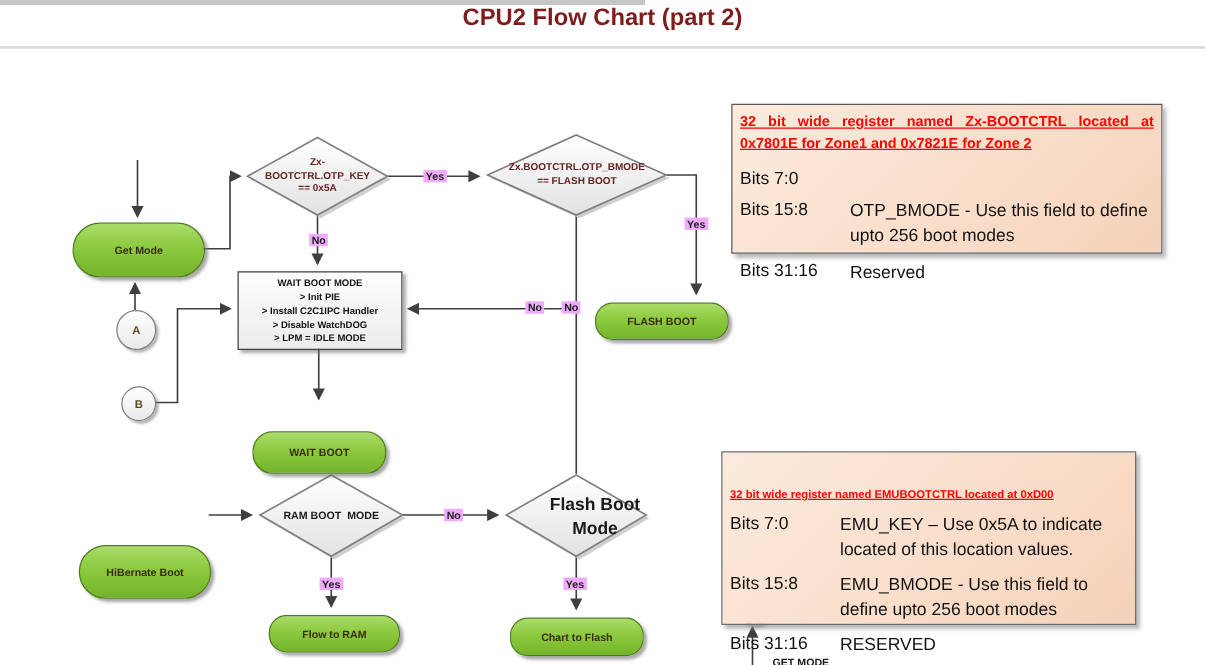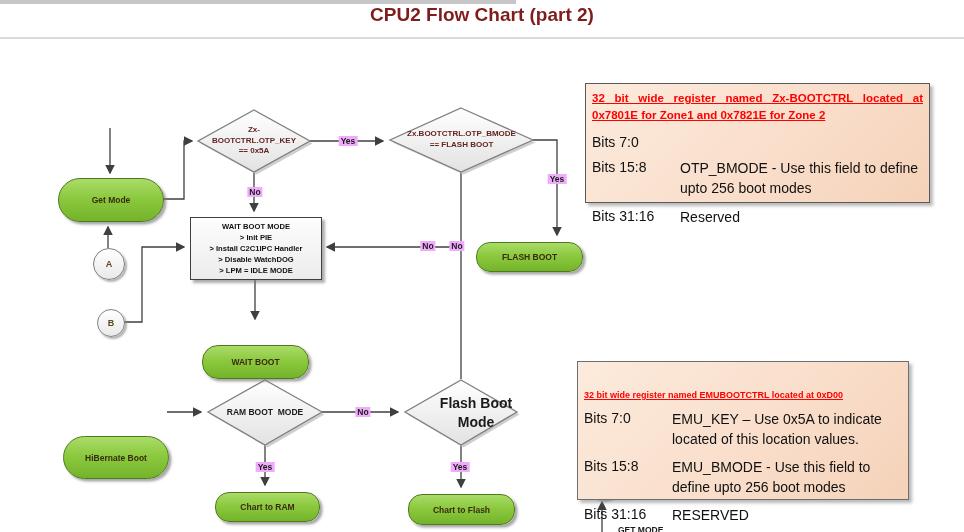--- a/index.html
+++ b/index.html
@@ -112,21 +112,21 @@
       <polygon points="461,108 533,140 461,172 390,140"></polygon>
       <polygon points="265,380 322,412 265,445 208,412"></polygon>
       <polygon points="461,380 517,412 461,445 405,412"></polygon>
     </g>
   </svg>
 
   <div class="stadium" style="left:58px;top:178px;width:104px;height:42px;">Get Mode</div>
   <div class="stadium" style="left:202px;top:325px;width:105px;height:32px;border-radius:16px;margin-top:20px;">WAIT BOOT</div>
   <div class="stadium" style="left:476px;top:242px;width:105px;height:28px;border-radius:14px;">FLASH BOOT</div>
   <div class="stadium" style="left:63px;top:392px;width:104px;height:41px;margin-top:44px;">HiBernate Boot</div>
-  <div class="stadium" style="left:215px;top:492px;width:103px;height:28px;border-radius:14px;">Chart to RAM</div>
+  <div class="stadium" style="left:215px;top:492px;width:103px;height:28px;border-radius:14px;">Flow to RAM</div>
   <div class="stadium" style="left:408px;top:494px;width:105px;height:29px;border-radius:14px;">Chart to Flash</div>
 
   <div class="dtext maroon ws-pre" style="left:198px;top:110px;width:112px;height:62px;">Zx-
 BOOTCTRL.OTP_KEY
 == 0x5A</div>
   <div class="dtext maroon ws-pre" style="left:390px;top:108px;width:143px;height:64px;">Zx.BOOTCTRL.OTP_BMODE
 == FLASH BOOT</div>
   <div class="dtext blacktxt" style="left:208px;top:380px;width:114px;height:65px;font-size:8.5px;white-space:pre;">RAM BOOT  MODE</div>
   <div class="dtext blacktxt" style="left:420px;top:380px;width:112px;height:65px;font-size:14px;">Flash Boot Mode</div>
 

